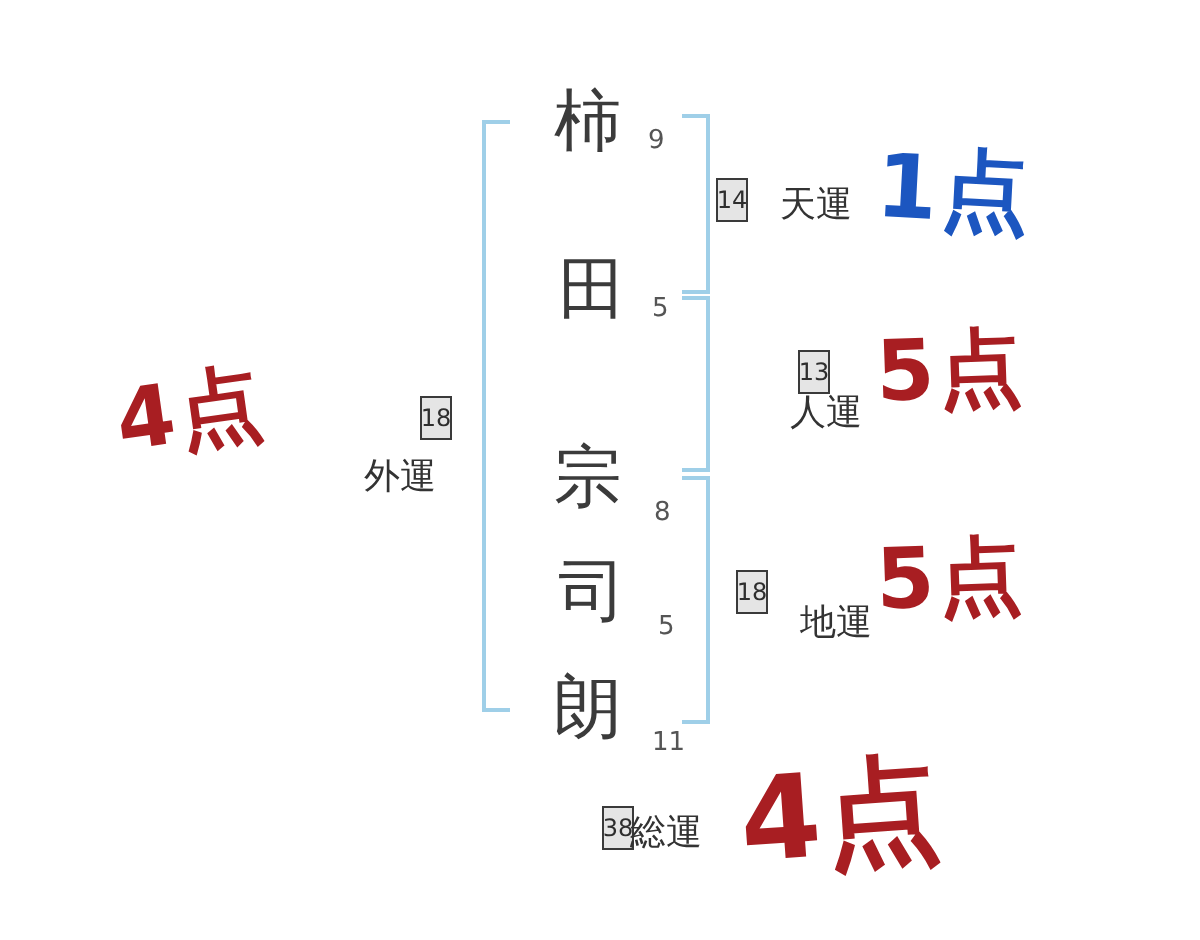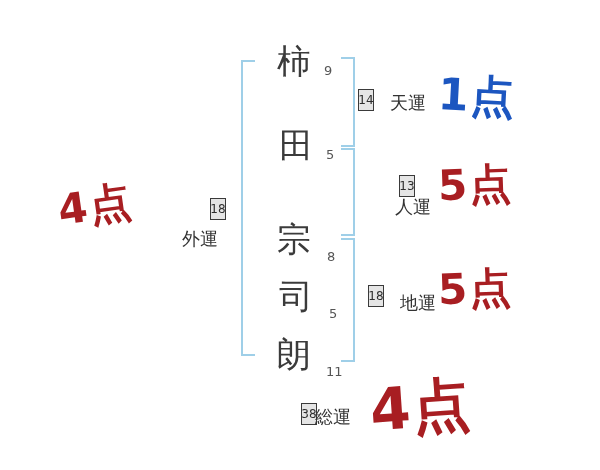--- a/index.html
+++ b/index.html
@@ -103,21 +103,21 @@
   <div class="flabel" style="left:182px;top:203px;margin-top:27px;">外運</div>
   <div class="fbox" style="left:210px;top:198px;">18</div>
 
   <div class="fbox" style="left:358px;top:89px;">14</div>
   <div class="flabel" style="left:390px;top:94px;">天運</div>
 
   <div class="fbox" style="left:363px;top:175px;margin-left:36px;">13</div>
   <div class="flabel" style="left:395px;top:198px;">人運</div>
 
   <div class="fbox" style="left:368px;top:285px;">18</div>
-  <div class="flabel" style="left:400px;top:294px;">地運</div>
+  <div class="flabel" style="left:400px;top:304px;font-family:Liberation Mono, monospace;">地運</div>
 
   <div class="fbox" style="left:301px;top:403px;">38</div>
   <div class="flabel" style="left:315px;top:408px;">総運</div>
 
   <div class="score red s-left" style="left:58px;top:185px;">4点</div>
   <div class="score blue s-ten" style="left:438px;top:74px;">1点</div>
   <div class="score red s-jin" style="left:438px;top:164px;">5点</div>
   <div class="score red s-chi" style="left:438px;top:268px;">5点</div>
   <div class="score red s-sou" style="left:370px;top:378px;">4点</div>
 

